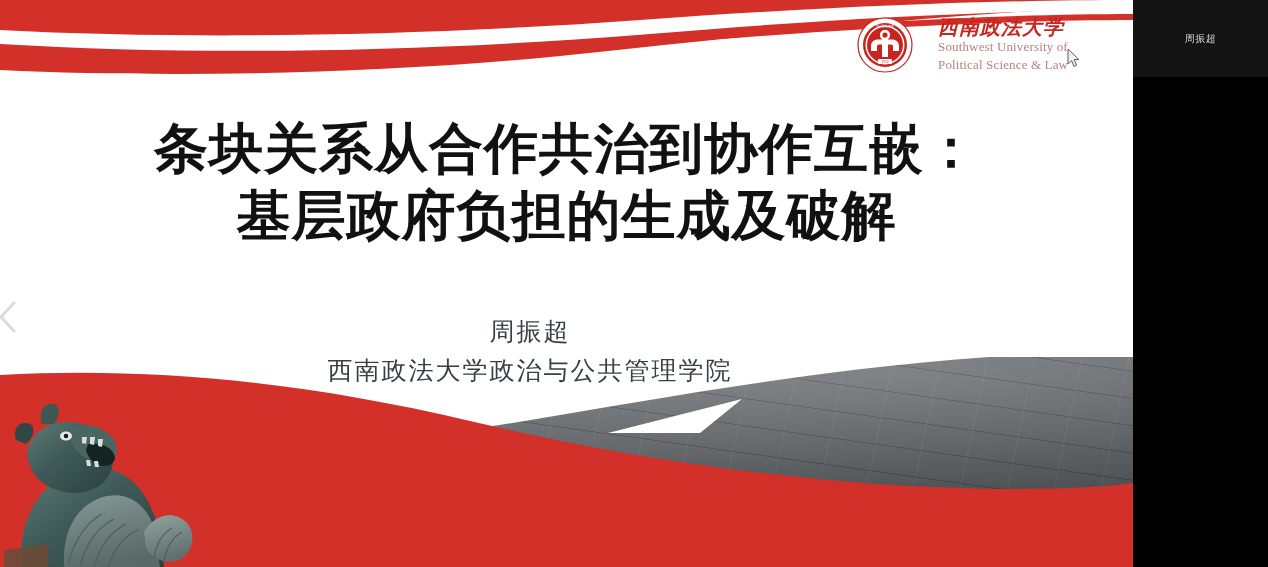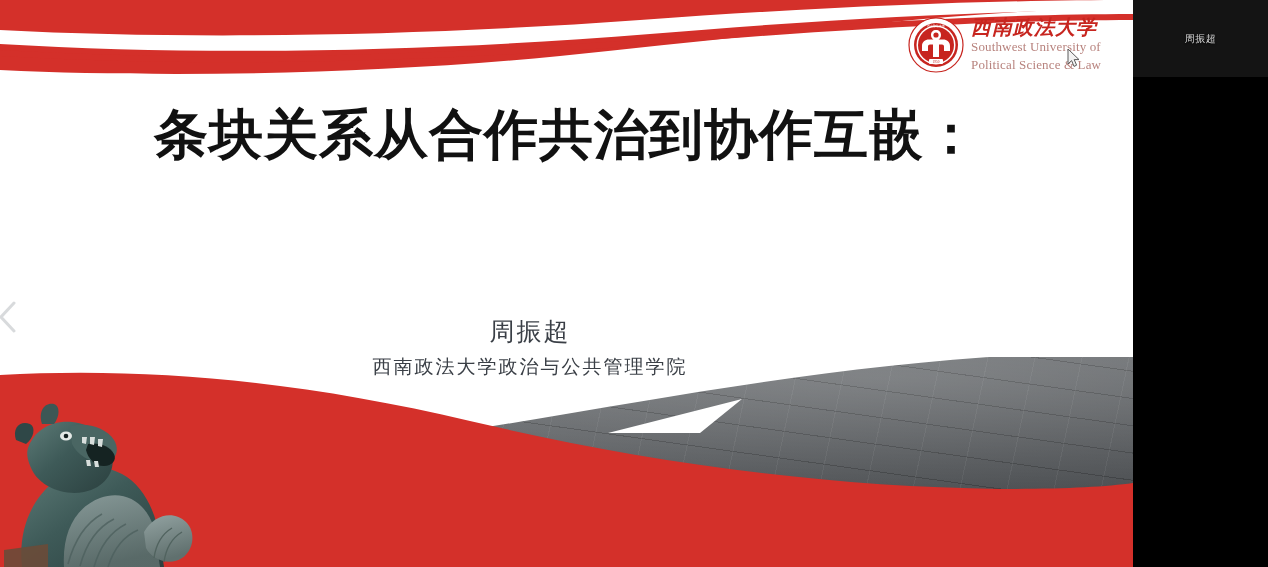--- a/index.html
+++ b/index.html
@@ -25,39 +25,39 @@
 
   
   .topband{position:absolute;left:0;top:0;width:1133px;height:120px;pointer-events:none;}
   .botband{position:absolute;left:0;bottom:0;width:1133px;height:230px;pointer-events:none;}
 
   
   .statue{position:absolute;left:4px;bottom:0;width:240px;height:185px;}
   .statue svg{display:block;}
 
   
-  .logo{position:absolute;left:908px;top:17px;display:flex;align-items:center;gap:7px;}
+  .logo{position:absolute;left:857px;top:17px;display:flex;align-items:center;gap:25px;}
   .logo-mark{width:56px;height:56px;flex:0 0 56px;}
   .logo-text{display:flex;flex-direction:column;justify-content:center;}
   .logo-cn{font-family:"Liberation Serif",serif;font-weight:700;font-style:italic;
     color:#c7251f;font-size:20px;letter-spacing:1px;line-height:1.05;white-space:nowrap;}
   .logo-en{color:#b8837e;font-size:13px;line-height:1.32;letter-spacing:.15px;white-space:nowrap;
     font-family:"Liberation Serif",serif;}
 
   
-  .title{position:absolute;left:0;top:100px;width:1133px;text-align:center;
+  .title{position:absolute;left:0;top:114px;width:1133px;text-align:center;
     font-family:"DejaVu Sans","Liberation Sans",sans-serif;font-weight:700;
     color:#111;font-size:54px;line-height:1.28;letter-spacing:1px;}
   .title-l2{margin-top:-2px;}
 
   
   .author{position:absolute;left:0;top:316px;width:1060px;text-align:center;
     font-family:"Liberation Serif","DejaVu Serif",serif;color:#3a3f46;}
   .author-name{font-size:25px;letter-spacing:2px;line-height:1.25;}
-  .author-org{font-size:19px;letter-spacing:2px;margin-top:8px;line-height:1.25;}
+  .author-org{font-size:25px;letter-spacing:2px;margin-top:8px;line-height:1.25;}
 
   
   .prev-arrow{position:absolute;left:-6px;top:300px;width:26px;height:34px;opacity:.38;}
 
   
   .cursor{position:absolute;left:1067px;top:48px;width:14px;height:20px;}
 
   
   .rail{position:absolute;left:1133px;top:0;width:135px;height:567px;background:#000;}
   .tile{position:absolute;left:0;top:0;width:135px;height:77px;background:#141414;
@@ -168,20 +168,21 @@
       </svg>
       <div class="logo-text">
         <div class="logo-cn">西南政法大学</div>
         <div class="logo-en">Southwest University of</div>
         <div class="logo-en">Political Science &amp; Law</div>
       </div>
     </div>
 
     <div class="title">
       <div>条块关系从合作共治到协作互嵌：</div>
+      <div class="title-l2">基层政府负担的生成及破解</div>
     </div>
 
     <div class="author">
       <div class="author-name">周振超</div>
       <div class="author-org">西南政法大学政治与公共管理学院</div>
     </div>
 
     <svg class="prev-arrow" viewBox="0 0 26 34">
       <path d="M20,3 L7,17 L20,31" fill="none" stroke="#9aa0a6" stroke-width="3" stroke-linecap="round" stroke-linejoin="round"></path>
     </svg>

